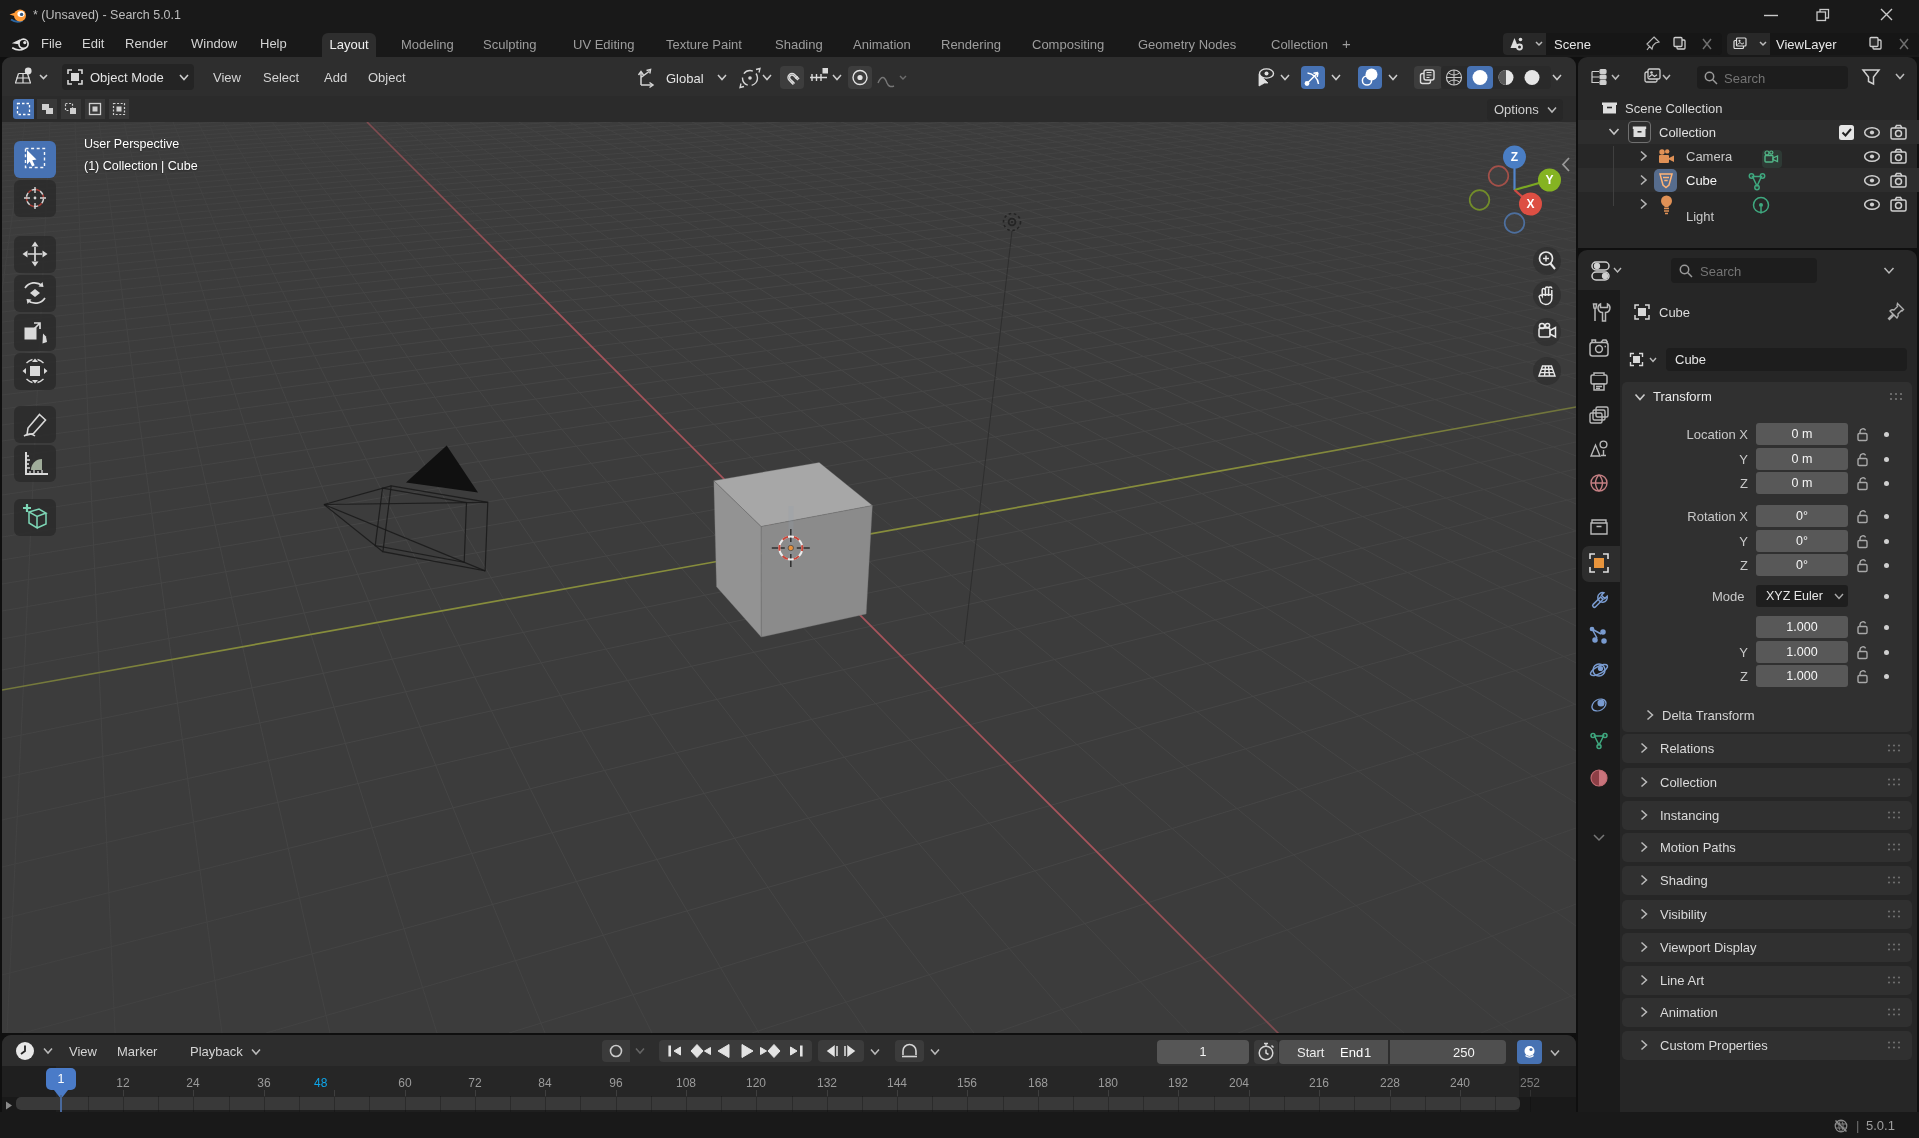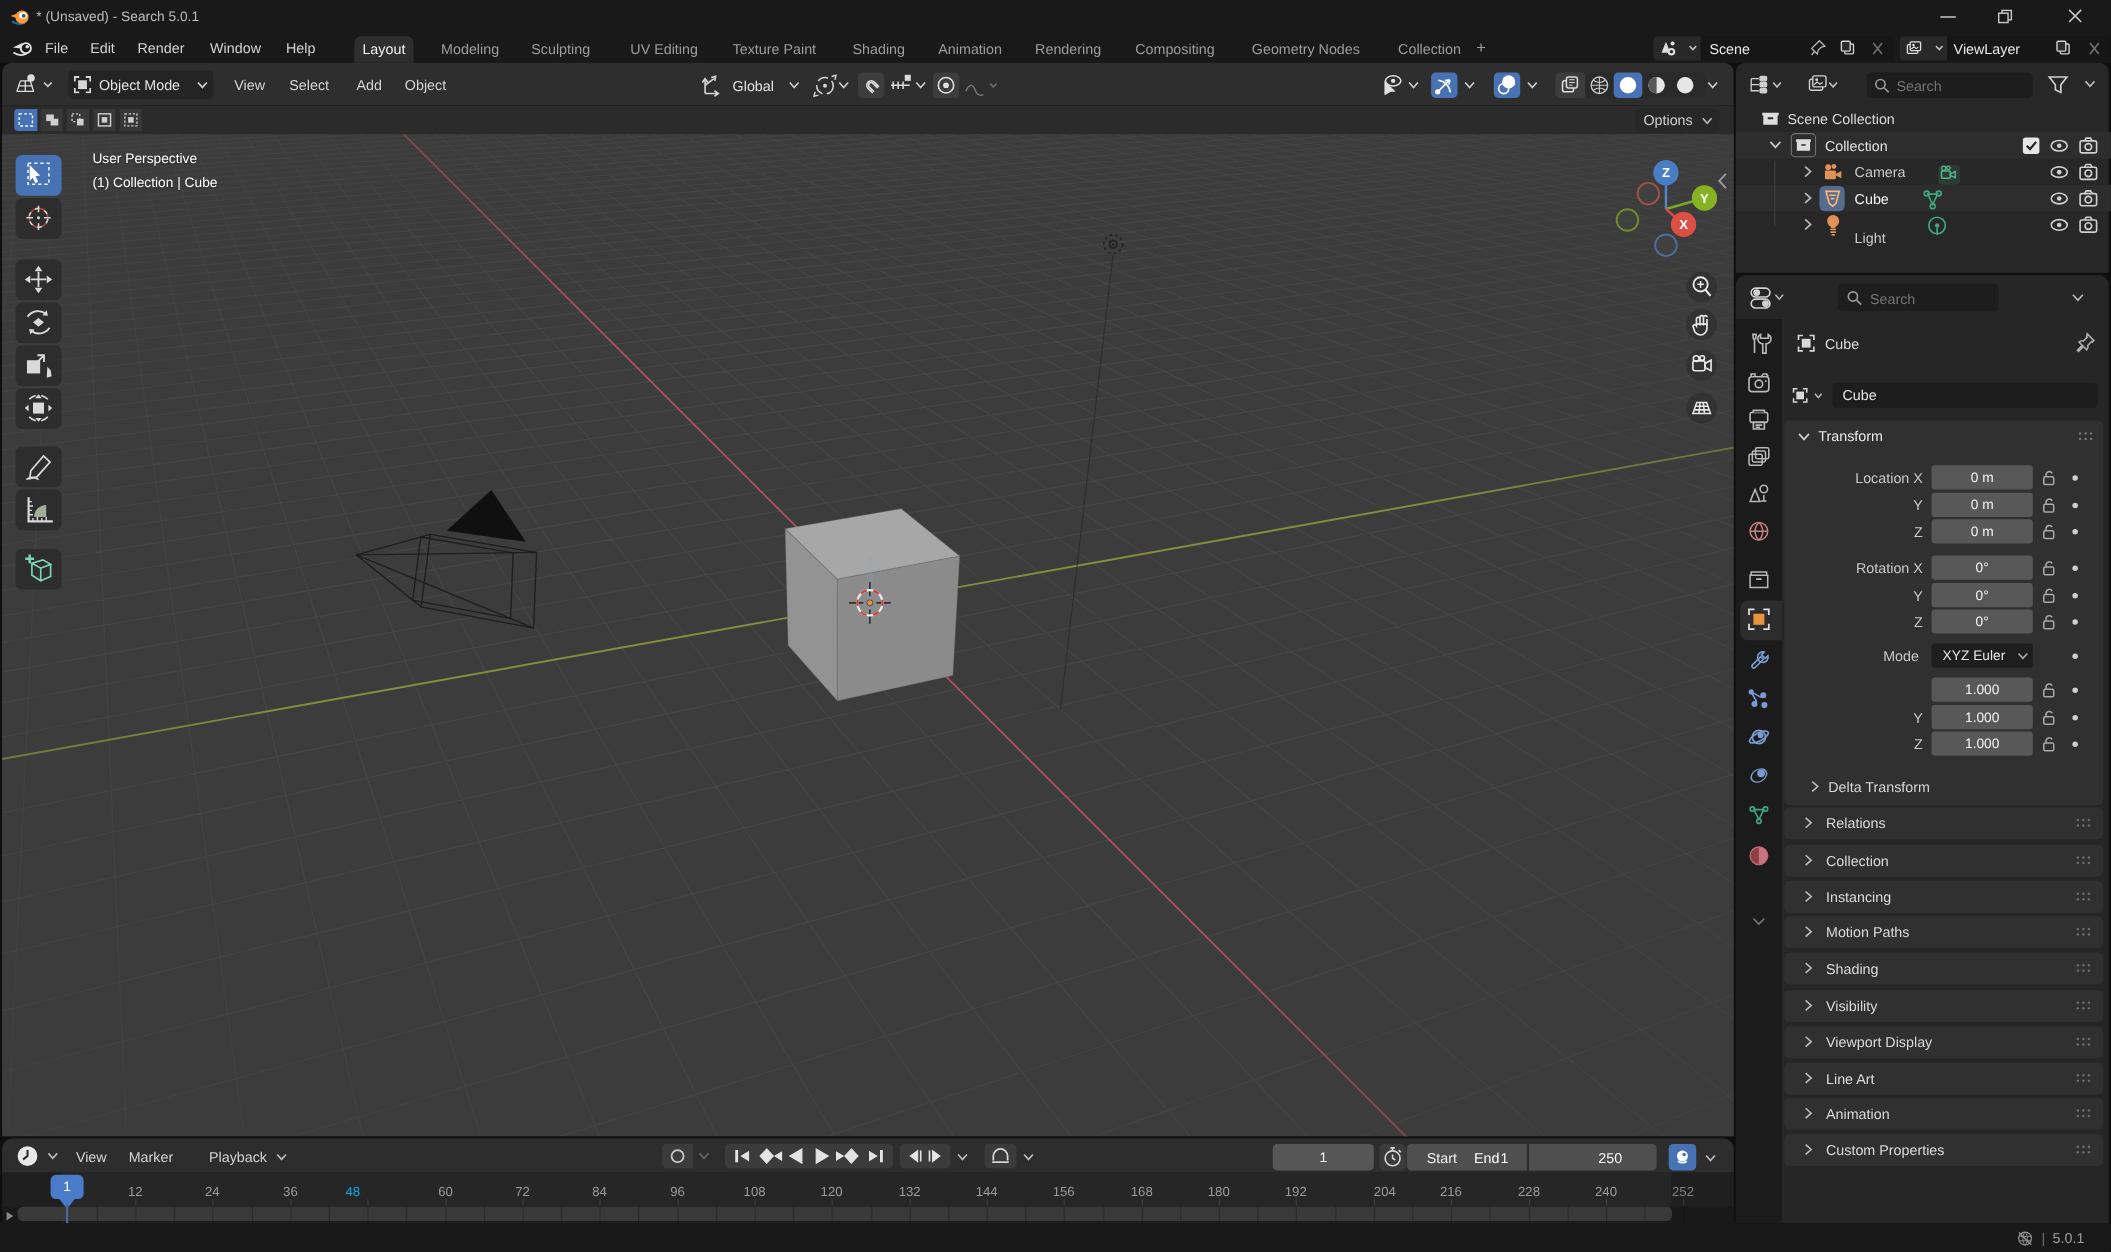--- a/index.html
+++ b/index.html
@@ -992,21 +992,21 @@
 <div class="a" style="left:967px;top:1097px;width:1px;height:15px;background:#191919;opacity:0.5"></div>
 <div class="t" style="left:1018px;top:1077px;width:40px;text-align:center;color:#9b9b9b;font-size:12px">168</div>
 <div class="a" style="left:1038px;top:1090px;width:1px;height:7px;background:#3e3e3e"></div>
 <div class="a" style="left:1038px;top:1097px;width:1px;height:15px;background:#191919;opacity:0.5"></div>
 <div class="t" style="left:1088px;top:1077px;width:40px;text-align:center;color:#9b9b9b;font-size:12px">180</div>
 <div class="a" style="left:1108px;top:1090px;width:1px;height:7px;background:#3e3e3e"></div>
 <div class="a" style="left:1108px;top:1097px;width:1px;height:15px;background:#191919;opacity:0.5"></div>
 <div class="t" style="left:1158px;top:1077px;width:40px;text-align:center;color:#9b9b9b;font-size:12px">192</div>
 <div class="a" style="left:1178px;top:1090px;width:1px;height:7px;background:#3e3e3e"></div>
 <div class="a" style="left:1178px;top:1097px;width:1px;height:15px;background:#191919;opacity:0.5"></div>
-<div class="t" style="left:1229px;top:1077px;width:40px;text-align:right;color:#9b9b9b;font-size:12px">204</div>
+<div class="t" style="left:1229px;top:1077px;width:40px;text-align:left;color:#9b9b9b;font-size:12px">204</div>
 <div class="a" style="left:1249px;top:1090px;width:1px;height:7px;background:#3e3e3e"></div>
 <div class="a" style="left:1249px;top:1097px;width:1px;height:15px;background:#191919;opacity:0.5"></div>
 <div class="t" style="left:1299px;top:1077px;width:40px;text-align:center;color:#9b9b9b;font-size:12px">216</div>
 <div class="a" style="left:1319px;top:1090px;width:1px;height:7px;background:#3e3e3e"></div>
 <div class="a" style="left:1319px;top:1097px;width:1px;height:15px;background:#191919;opacity:0.5"></div>
 <div class="t" style="left:1370px;top:1077px;width:40px;text-align:center;color:#9b9b9b;font-size:12px">228</div>
 <div class="a" style="left:1390px;top:1090px;width:1px;height:7px;background:#3e3e3e"></div>
 <div class="a" style="left:1390px;top:1097px;width:1px;height:15px;background:#191919;opacity:0.5"></div>
 <div class="t" style="left:1440px;top:1077px;width:40px;text-align:center;color:#9b9b9b;font-size:12px">240</div>
 <div class="a" style="left:1460px;top:1090px;width:1px;height:7px;background:#3e3e3e"></div>

